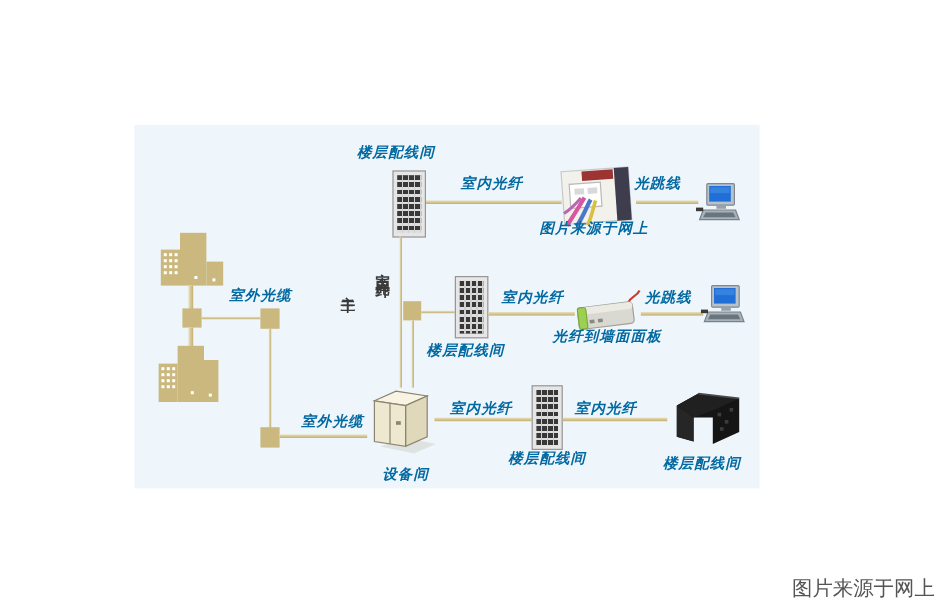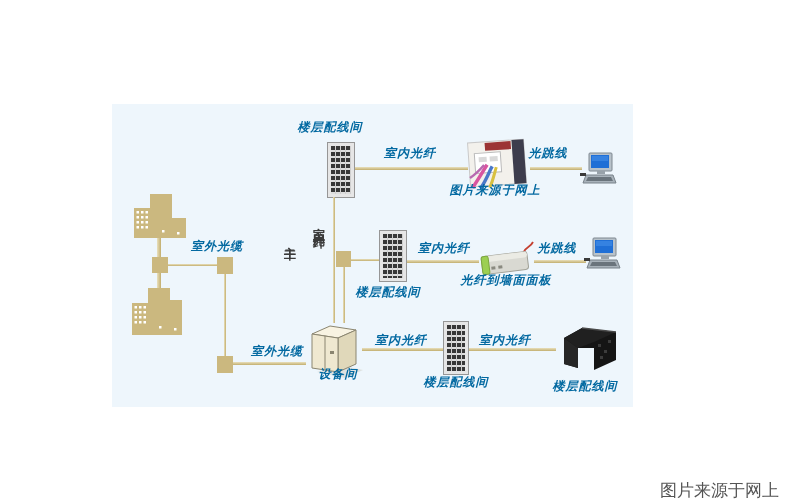--- a/index.html
+++ b/index.html
@@ -184,21 +184,21 @@
   <div class="abs" style="left:305px;top:318px;">
     <svg width="60" height="62" viewBox="0 0 60 62">
       <polygon points="12,54 40,60 58,52 34,47" fill="#d9ddda" opacity="0.8"></polygon>
       <polygon points="7,16 25,8 51,12 33,20" fill="#f8f3e2" stroke="#8a8570"></polygon>
       <polygon points="33,20 51,12 51,46 33,54" fill="#e0d8ba" stroke="#8a8570"></polygon>
       <polygon points="7,16 33,20 33,54 7,50" fill="#efe8d0" stroke="#8a8570"></polygon>
       <line x1="20" y1="18" x2="20" y2="52" stroke="#8a8570" stroke-width="1"></line>
       <rect x="25" y="33" width="4" height="3" fill="#8a8570"></rect>
     </svg>
   </div>
-  <div class="lbl" style="left:338px;top:368px;">设备间</div>
+  <div class="lbl" style="left:338px;top:389px;">设备间</div>
 
   <div class="hline" style="left:362px;top:348px;width:81px;"></div>
   <div class="lbl" style="left:401px;top:334px;">室内光纤</div>
 
   <div class="rack" style="left:443px;top:321px;width:26px;height:54px;">
     <div class="slots"></div>
   </div>
   <div class="lbl" style="left:456px;top:376px;">楼层配线间</div>
 
   <div class="hline" style="left:469px;top:348px;width:87px;"></div>

